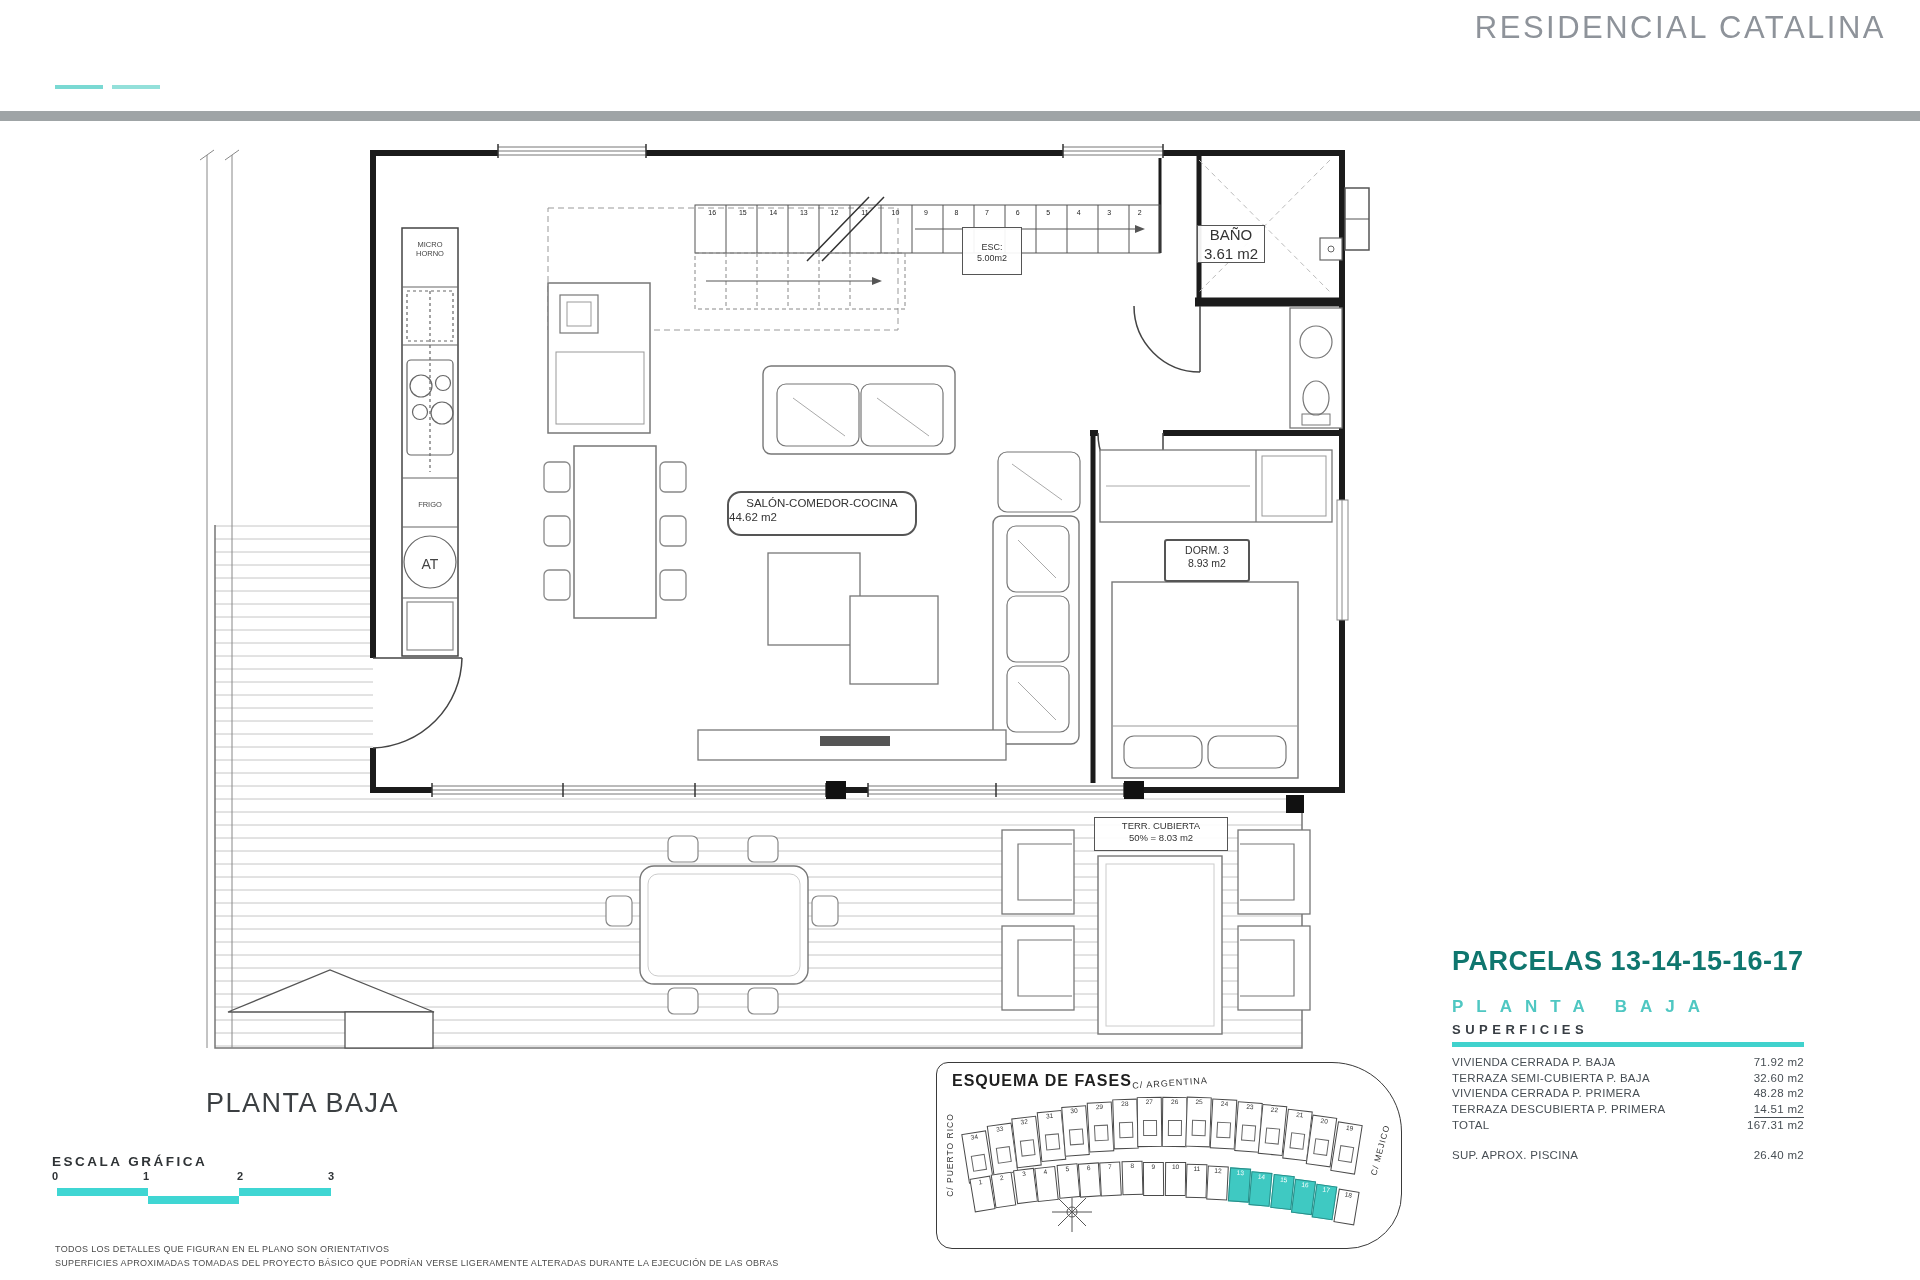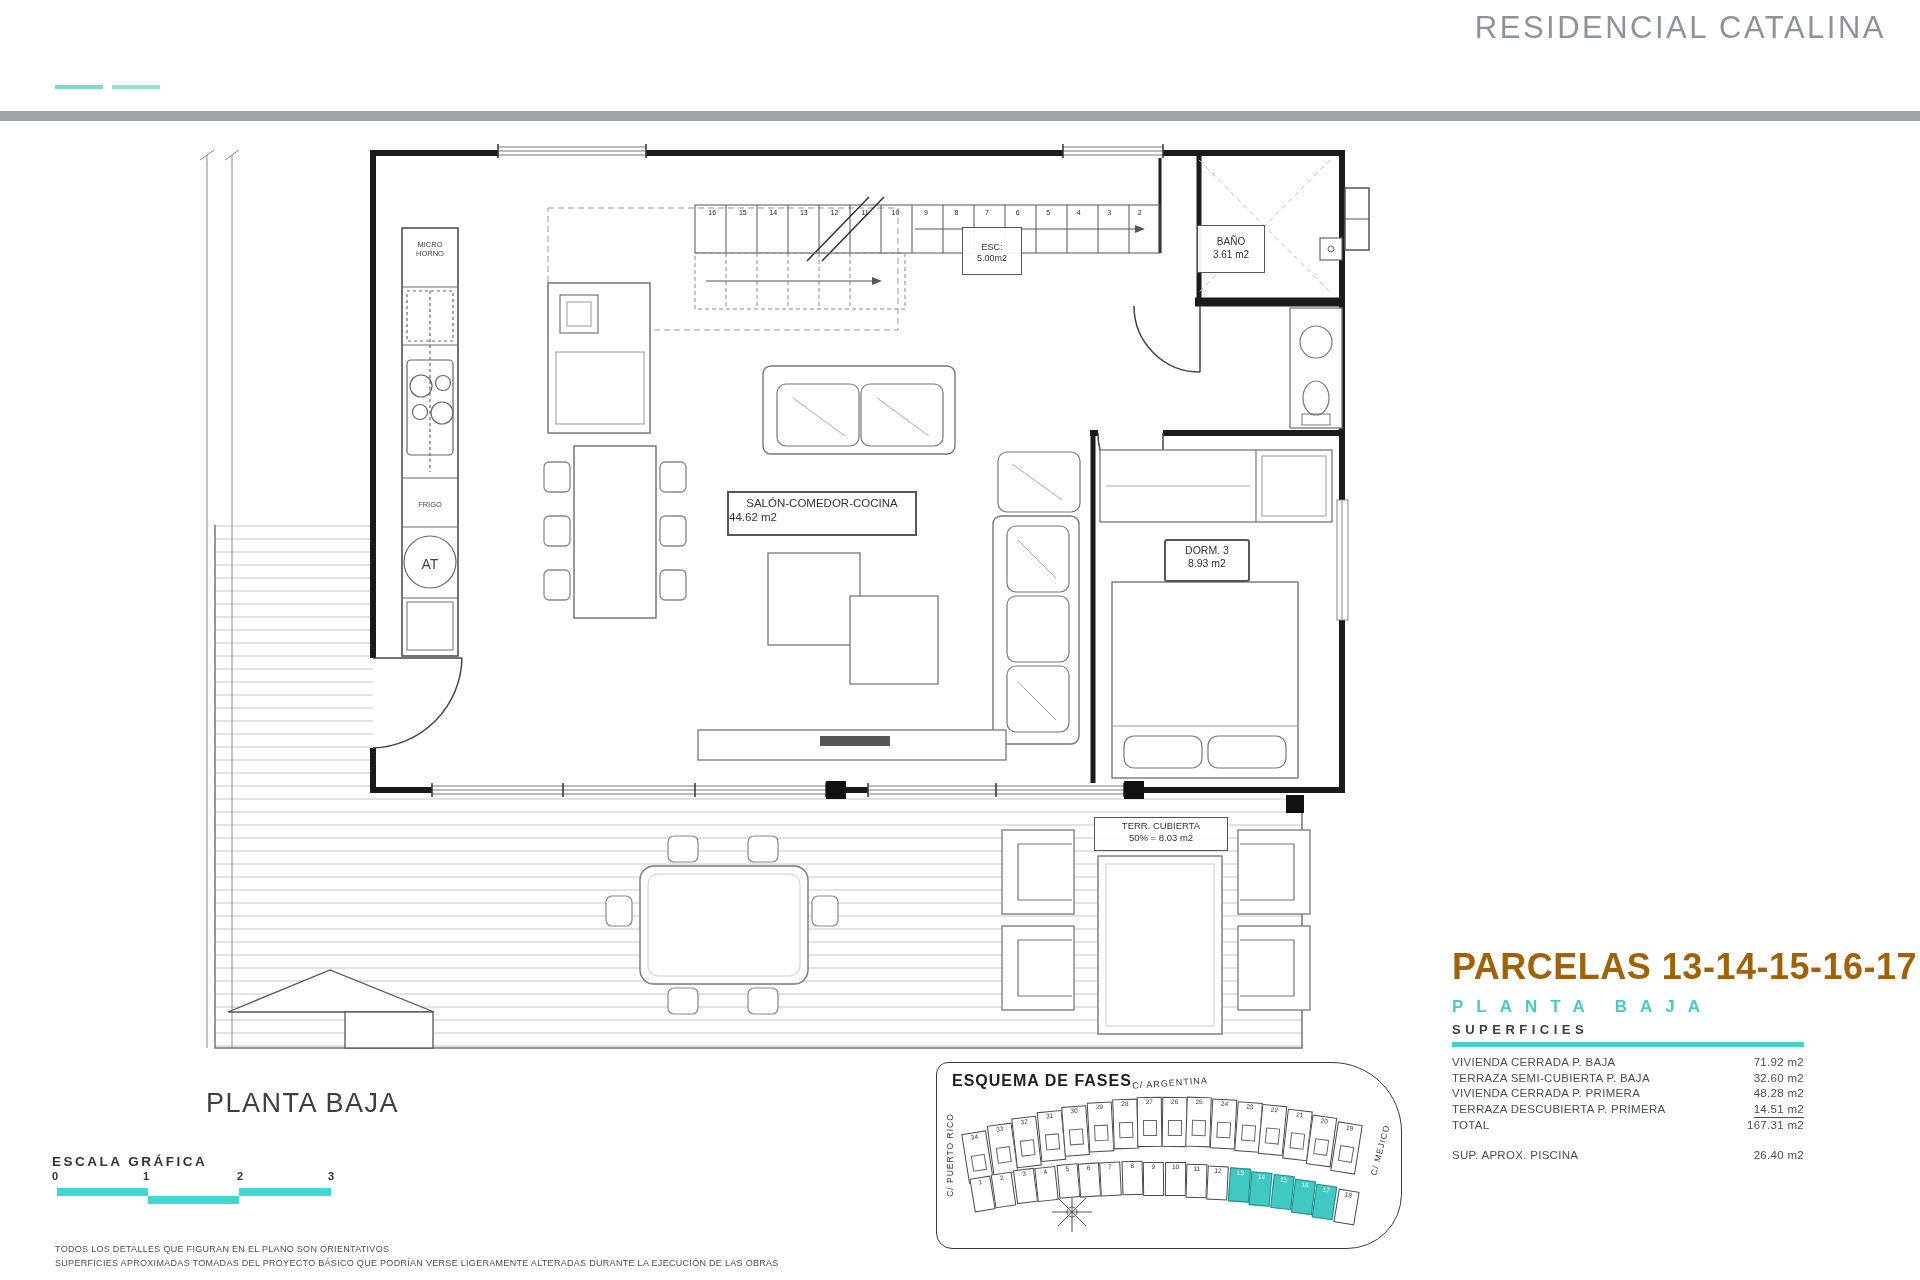--- a/index.html
+++ b/index.html
@@ -9,22 +9,22 @@
   }
   .abs{position:absolute;}
   
   #brand-title{top:10px;right:34px;font-size:31px;letter-spacing:2.5px;color:#8e939a;font-weight:400;}
   #logo-dash-1{left:55px;top:85px;width:48px;height:4px;background:#7ad9d3;}
   #logo-dash-2{left:112px;top:85px;width:48px;height:4px;background:#93e0da;}
   #header-divider{left:0;top:111px;width:1920px;height:10px;background:#9fa4a6;}
   
   .plan-label{border:1px solid #555;background:rgba(255,255,255,.93);color:#333;text-align:center;line-height:1.25;}
   #esc-label{left:962px;top:227px;width:58px;height:32px;font-size:9px;padding-top:14px;}
-  #bano-label{left:1197px;top:225px;width:66px;height:36px;font-size:10px;padding-top:10px;}
-  #salon-label{left:727px;top:491px;width:186px;height:38px;font-size:11.5px;border-width:2px;padding-top:3px;}
+  #bano-label{left:1197px;top:225px;width:66px;height:36px;font-size:15px;padding-top:0;}
+  #salon-label{left:727px;top:491px;width:186px;height:38px;font-size:11.5px;border-width:2px;padding-top:3px;border-radius:14px;}
   #salon-label .l2{display:block;text-align:left;padding-right:10px;}
   #dorm-label{left:1164px;top:539px;width:82px;height:36px;font-size:10.5px;border-width:2px;padding-top:3px;border-radius:3px;}
   #terr-label{left:1094px;top:817px;width:132px;height:30px;font-size:9.5px;border-width:1.5px;padding-top:2px;}
   .tiny-label{color:#444;text-align:center;}
   #micro-label{left:402px;top:240px;width:56px;font-size:7.5px;white-space:pre-line;}
   #frigo-label{left:402px;top:500px;width:56px;font-size:7.5px;}
   #at-label{left:402px;top:556px;width:56px;font-size:14px;}
   #stair-numbers{left:697px;top:209px;width:458px;display:flex;}
   #stair-numbers span{flex:1;text-align:center;font-size:7px;color:#222;}
   
@@ -33,21 +33,21 @@
   #scale-ticks{left:52px;top:1170px;width:290px;height:14px;}
   #scale-ticks span{position:absolute;font-size:11px;font-weight:700;color:#2f3336;}
   .scale-seg{position:absolute;height:8px;background:#3fd6d3;}
   #seg-a{left:57px;top:1188px;width:91px;}
   #seg-b{left:148px;top:1196px;width:91px;}
   #seg-c{left:239px;top:1188px;width:92px;}
   
   .disclaimer{left:55px;font-size:9px;color:#4c4c4c;letter-spacing:.3px;}
   #disc-1{top:1244px;} #disc-2{top:1258px;}
   
-  #parcels-title{left:1452px;top:946px;font-size:36px;font-weight:600;color:#a16207;letter-spacing:.5px;}
+  #parcels-title{left:1452px;top:946px;font-size:27px;font-weight:600;color:#0f766e;letter-spacing:.5px;}
   #floor-title{left:1452px;top:997px;font-size:17px;font-weight:700;color:#4fc7c2;letter-spacing:13px;}
   #section-title{left:1452px;top:1022px;font-size:13px;font-weight:700;color:#383e44;letter-spacing:4.5px;}
   #teal-rule{left:1452px;top:1042px;width:352px;height:5px;background:#40d2cd;}
   #info-rows{left:1452px;top:1055px;width:352px;}
   .info-row{display:flex;justify-content:space-between;font-size:11.5px;line-height:15.5px;color:#474e54;letter-spacing:.3px;}
   .info-row .val.u{border-bottom:1px solid #474e54;}
   #piscina-row{left:1452px;top:1148px;width:352px;}
   
   #site-plan-box{left:936px;top:1062px;width:464px;height:185px;border:1.5px solid #3a3a3a;border-radius:12px 70px 55px 16px;}
   #site-plan-title{left:952px;top:1072px;font-size:16px;font-weight:700;letter-spacing:1px;color:#1e1e1e;}

